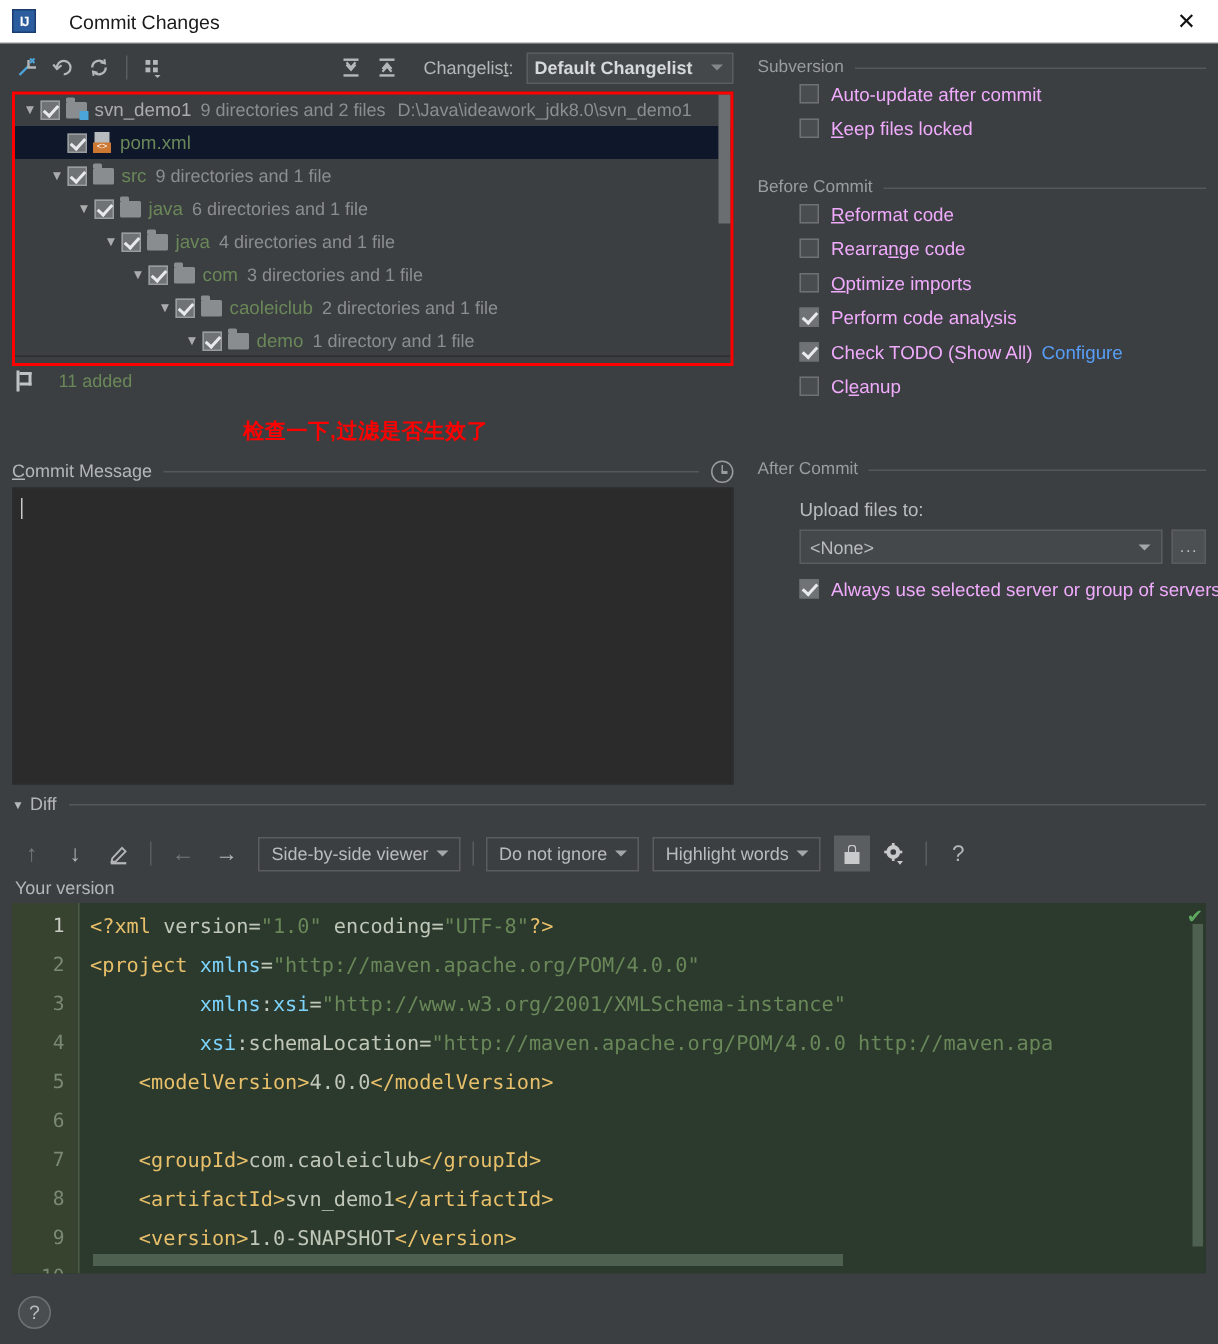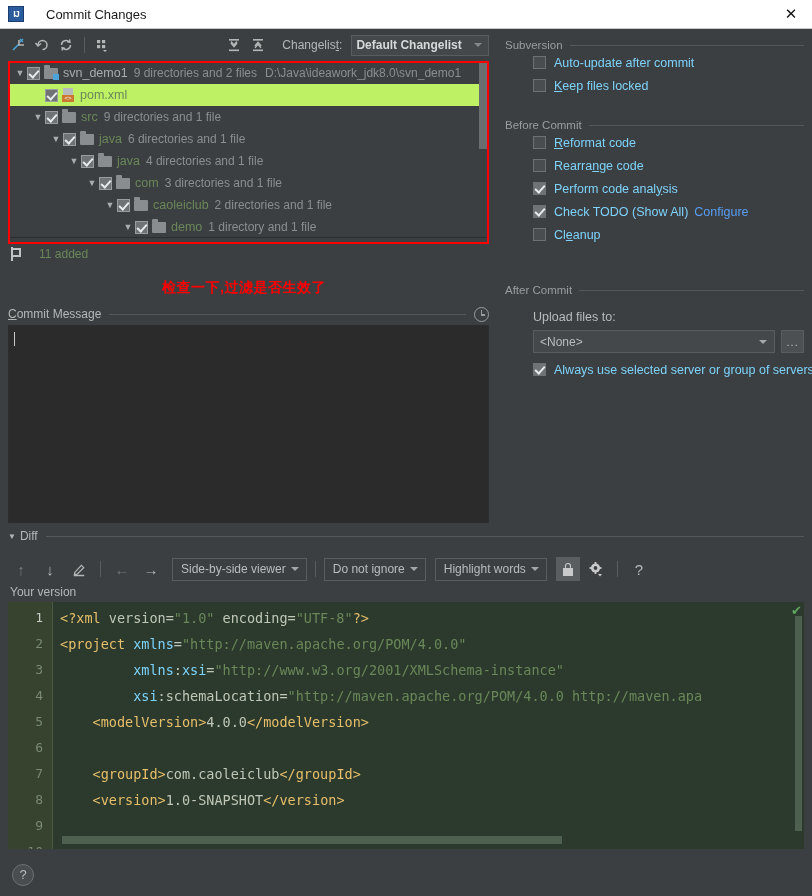--- a/index.html
+++ b/index.html
@@ -69,21 +69,21 @@
 
   
   #tree-wrap {
     position: absolute; left: 8px; top: 32px; width: 481px; height: 177px;
     background: #3c3f41; border: 1px solid #2b2d2e; overflow: hidden;
   }
   .tree-row {
     height: 22px; display: flex; align-items: center; white-space: nowrap;
     font-size: 12.5px; padding-right: 4px;
   }
-  .tree-row.selected { background: #bef264; }
+  .tree-row.selected { background: #0f172a; }
   .twisty {
     width: 14px; text-align: center; color: #a9abac; font-size: 9px; flex: 0 0 14px;
   }
   .cbox {
     width: 13px; height: 13px; flex: 0 0 13px; margin-right: 4px;
     background: #6f7375; border: 1px solid #9a9d9f; position: relative;
   }
   .cbox.checked::after {
     content: ""; position: absolute; left: 3px; top: 0px;
     width: 4px; height: 8px; border: solid #e8eaeb;
@@ -184,21 +184,21 @@
   .opt-box {
     width: 13px; height: 13px; flex: 0 0 13px; margin-right: 8px;
     background: #4a4d4f; border: 1px solid #6e7173; position: relative;
   }
   .opt-box.checked { background: #6f7375; }
   .opt-box.checked::after {
     content: ""; position: absolute; left: 3px; top: 0px;
     width: 4px; height: 8px; border: solid #e8eaeb;
     border-width: 0 2px 2px 0; transform: rotate(42deg);
   }
-  .opt-label { font-size: 12.5px; color: #7dd3fc; white-space: nowrap; text-align: center; }
+  .opt-label { font-size: 12.5px; color: #f0abfc; white-space: nowrap; text-align: center; }
   .opt-label u { text-decoration: underline; }
   .opt-link { font-size: 12.5px; color: #589df6; margin-left: 6px; cursor: pointer; }
 
   #upload-label { font-size: 12.5px; color: #b9bcbd; margin: 14px 0 6px 28px; }
   #upload-row { display: flex; align-items: center; padding-left: 28px; gap: 6px; }
   #upload-select {
     width: 245px; height: 23px; background: #45484a; border: 1px solid #5a5d5f;
     display: flex; align-items: center; padding: 0 6px; font-size: 12px;
     color: #b9bcbd; position: relative; cursor: pointer;
   }
@@ -505,20 +505,24 @@
       <div class="sec-rule"></div>
     </div>
     <div id="bc-options">
         <div class="opt-row">
           <span class="opt-box"></span>
           <span class="opt-label"><u>R</u>eformat code</span>
         </div>
         <div class="opt-row">
           <span class="opt-box"></span>
           <span class="opt-label">Rearra<u>n</u>ge code</span>
+        </div>
+        <div class="opt-row">
+          <span class="opt-box"></span>
+          <span class="opt-label"><u>O</u>ptimize imports</span>
         </div>
         <div class="opt-row">
           <span class="opt-box checked"></span>
           <span class="opt-label">Perform code anal<u>y</u>sis</span>
         </div>
         <div class="opt-row">
           <span class="opt-box checked"></span>
           <span class="opt-label">Check TODO (Show All)</span>
           <span class="opt-link">Configure</span>
         </div>
@@ -614,20 +618,21 @@
         <div class="ln">10</div>
       </div>
     <div id="code-lines">
         <div class="cl"><span class="tg">&lt;?xml</span> version=<span class="va">"1.0"</span> encoding=<span class="va">"UTF-8"</span><span class="tg">?&gt;</span></div>
         <div class="cl"><span class="tg">&lt;project</span> <span class="ns">xmlns</span>=<span class="va">"http://maven.apache.org/POM/4.0.0"</span></div>
         <div class="cl">         <span class="ns">xmlns</span>:<span class="ns">xsi</span>=<span class="va">"http://www.w3.org/2001/XMLSchema-instance"</span></div>
         <div class="cl">         <span class="ns">xsi</span>:schemaLocation=<span class="va">"http://maven.apache.org/POM/4.0.0 http://maven.apa</span></div>
         <div class="cl">    <span class="tg">&lt;modelVersion</span><span class="tg">&gt;</span>4.0.0<span class="tg">&lt;/modelVersion</span><span class="tg">&gt;</span></div>
         <div class="cl">&nbsp;</div>
         <div class="cl">    <span class="tg">&lt;groupId</span><span class="tg">&gt;</span>com.caoleiclub<span class="tg">&lt;/groupId</span><span class="tg">&gt;</span></div>
+        <div class="cl">    <span class="tg">&lt;artifactId</span><span class="tg">&gt;</span>svn_demo1<span class="tg">&lt;/artifactId</span><span class="tg">&gt;</span></div>
         <div class="cl">    <span class="tg">&lt;version</span><span class="tg">&gt;</span>1.0-SNAPSHOT<span class="tg">&lt;/version</span><span class="tg">&gt;</span></div>
         <div class="cl">&nbsp;</div>
       </div>
     <div id="code-check">✔</div>
     <div id="code-vscroll"></div>
     <div id="code-hscroll"></div>
   </div>
 
   <div id="bottom-bar">
     <div id="help-btn">?</div>

